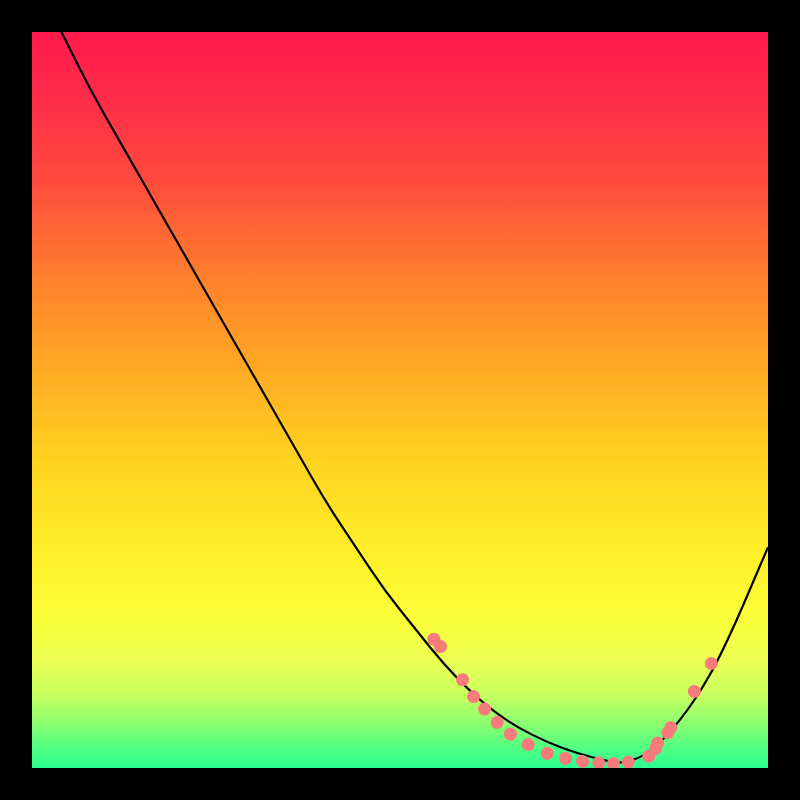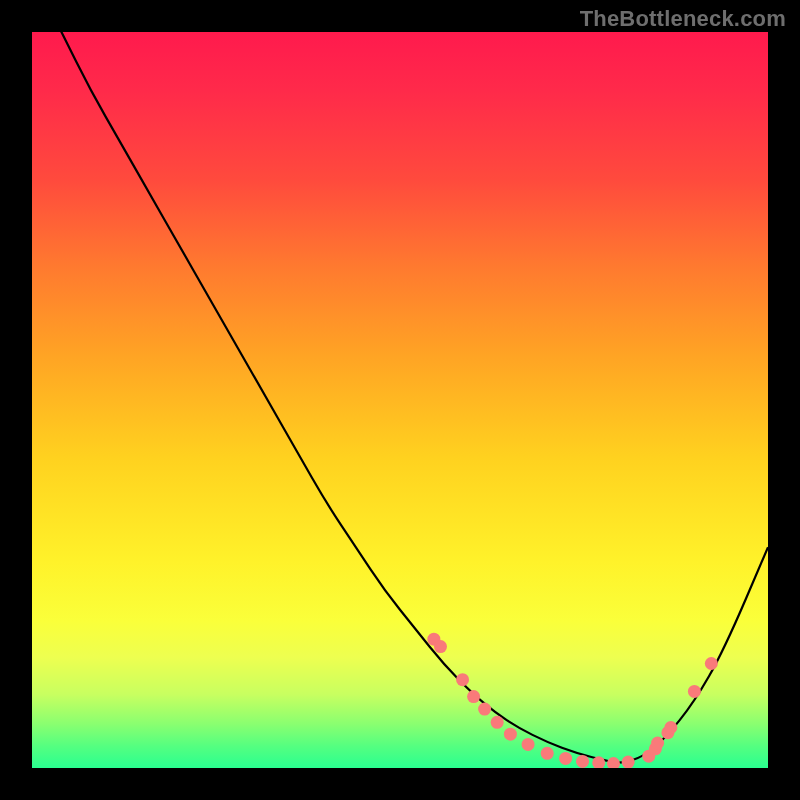--- a/index.html
+++ b/index.html
@@ -70,21 +70,20 @@
     font-weight: bold;
     font-size: 22px;
     color: #6e6e6e;
     letter-spacing: 0.2px;
   }
 </style>
 </head>
 <body>
 
 <div class="stage">
-  <div class="attribution">TheBottleneck.com</div>
 
   <div class="plot-area">
     <div class="gradient-bg"></div>
     <svg class="curve-svg" viewBox="0 0 736 736" preserveAspectRatio="none">
       <path id="curve-path" class="curve-path" d="M 0.00 -58.88 Q 0.00 -58.88 14.72 -29.44 Q 29.44 0.00 44.16 29.44 Q 58.88 58.88 73.60 84.64 Q 88.32 110.40 103.04 136.16 Q 117.76 161.92 132.48 187.68 Q 147.20 213.44 161.92 239.20 Q 176.64 264.96 191.36 290.72 Q 206.08 316.48 220.80 342.24 Q 235.52 368.00 250.24 393.76 Q 264.96 419.52 279.68 445.28 Q 294.40 471.04 309.12 493.12 Q 323.84 515.20 338.56 537.28 Q 353.28 559.36 368.00 577.76 Q 382.72 596.16 397.44 614.56 Q 412.16 632.96 426.88 647.68 Q 441.60 662.40 452.64 671.60 Q 463.68 680.80 474.72 688.16 Q 485.76 695.52 500.48 702.88 Q 515.20 710.24 529.92 715.76 Q 544.64 721.28 559.36 724.96 Q 574.08 728.64 581.44 730.11 Q 588.80 731.58 599.84 728.27 Q 610.88 724.96 621.92 715.76 Q 632.96 706.56 647.68 688.16 Q 662.40 669.76 677.12 644.00 Q 691.84 618.24 713.92 566.72 T 736.00 515.20"></path>
       <g id="markers-group">
           <circle cx="401.86" cy="607.20" r="6.5" class="dot"></circle>
           <circle cx="408.48" cy="614.56" r="6.5" class="dot"></circle>
           <circle cx="430.56" cy="647.68" r="6.5" class="dot"></circle>
           <circle cx="441.60" cy="664.61" r="6.5" class="dot"></circle>

